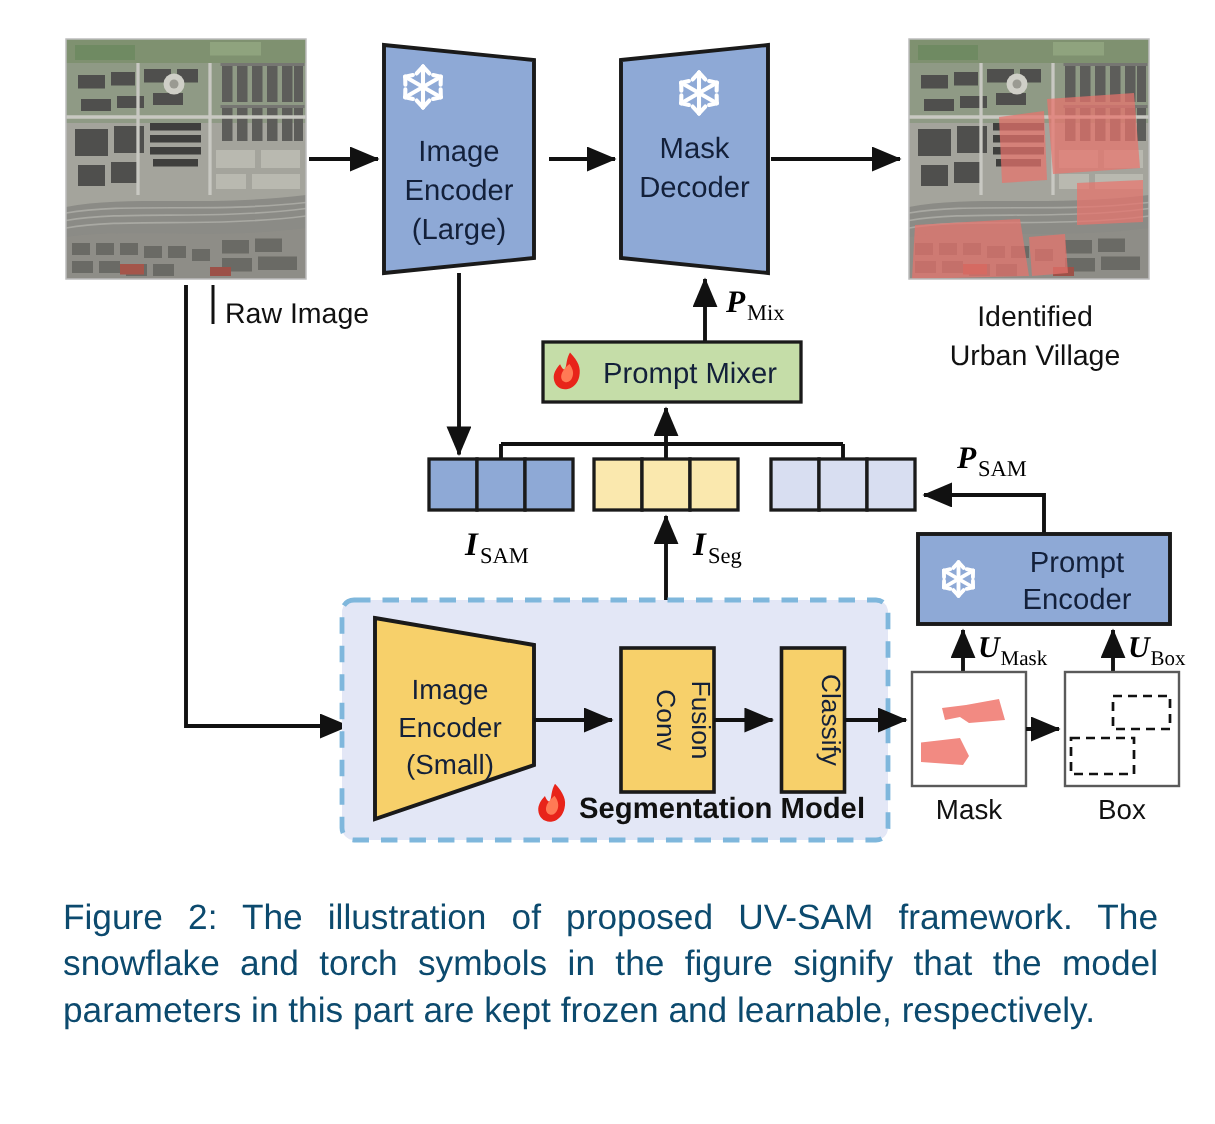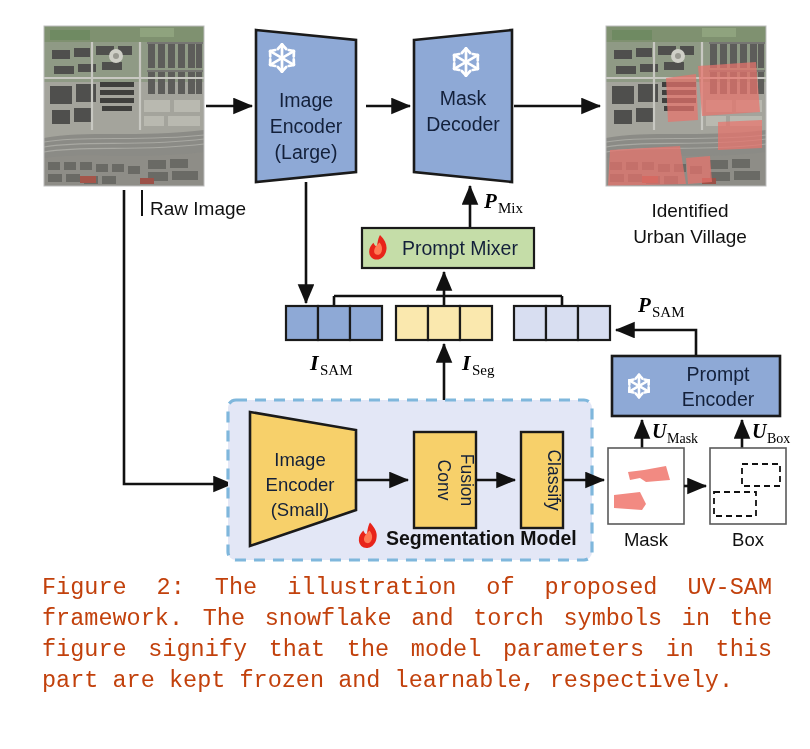--- a/index.html
+++ b/index.html
@@ -1,21 +1,21 @@
 <!DOCTYPE html>
 <html><head>
 <meta charset="utf-8">
 <style>
   html,body{margin:0;padding:0;background:#ffffff;}
   body{width:810px;height:749px;position:relative;font-family:"Liberation Sans",sans-serif;color:#000;}
   #figure{position:absolute;left:0;top:0;width:810px;height:580px;}
   #figure svg{position:absolute;left:0;top:0;}
-  .cap{position:absolute;left:42px;top:572px;width:730px;
-       font-family:Liberation Mono, monospace;font-size:23.5px;line-height:31px;
-       text-align:justify;color:#c2410c;}
+  .cap{position:absolute;left:42px;top:596px;width:730px;
+       font-family:Liberation Sans, sans-serif;font-size:23.5px;line-height:31px;
+       text-align:justify;color:#0c4a6e;}
   .box-label{font-family:"Liberation Sans",sans-serif;}
 </style>
 </head>
 <body>
 
 <div id="figure">
 <svg width="810" height="580" viewBox="0 0 810 580" xmlns="http://www.w3.org/2000/svg">
   <defs>
     <marker id="arrow" markerWidth="9" markerHeight="9" refX="7.2" refY="3.2" orient="auto" markerUnits="strokeWidth">
       <path d="M0,0 L7.6,3.2 L0,6.4 z" fill="#111"></path>

